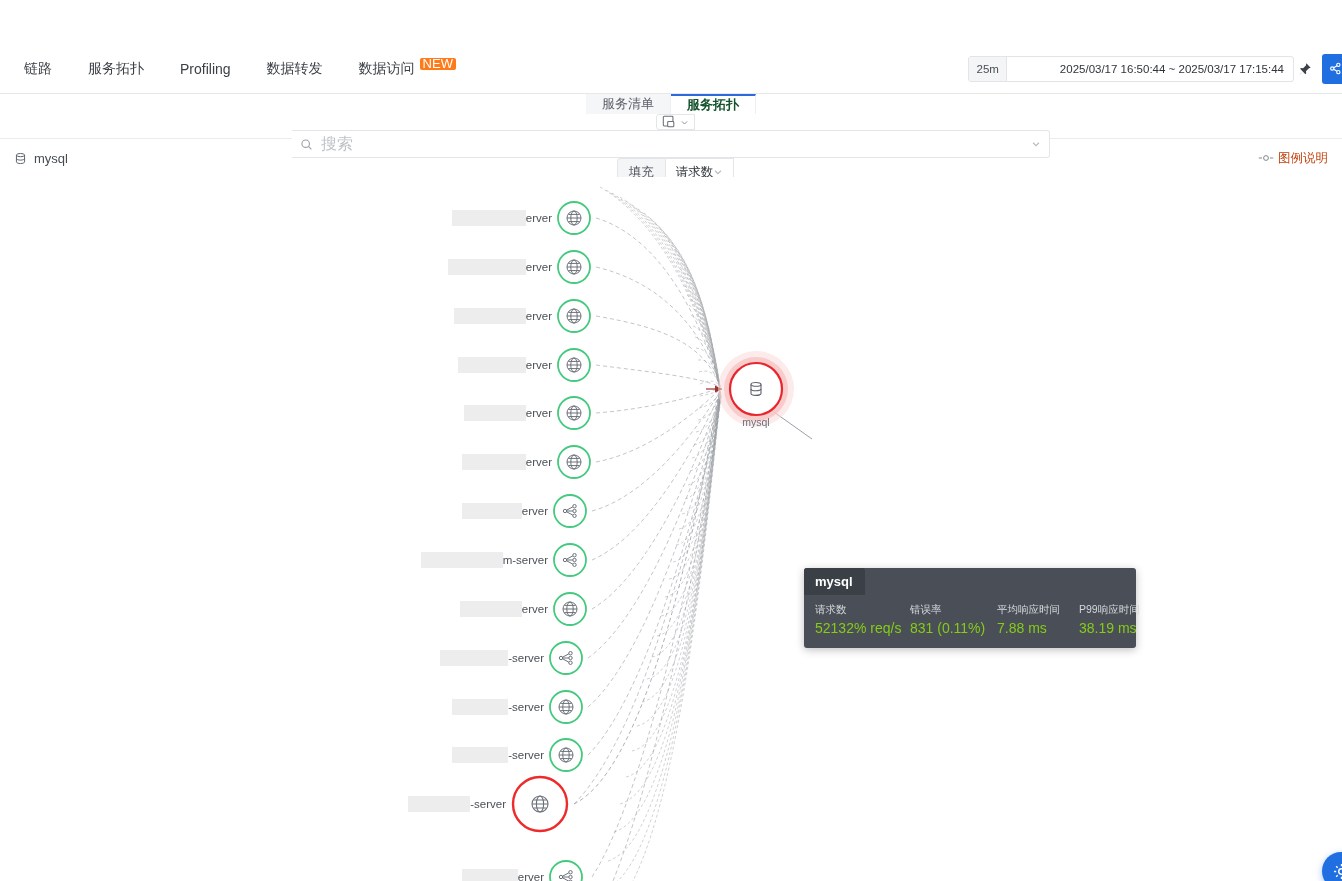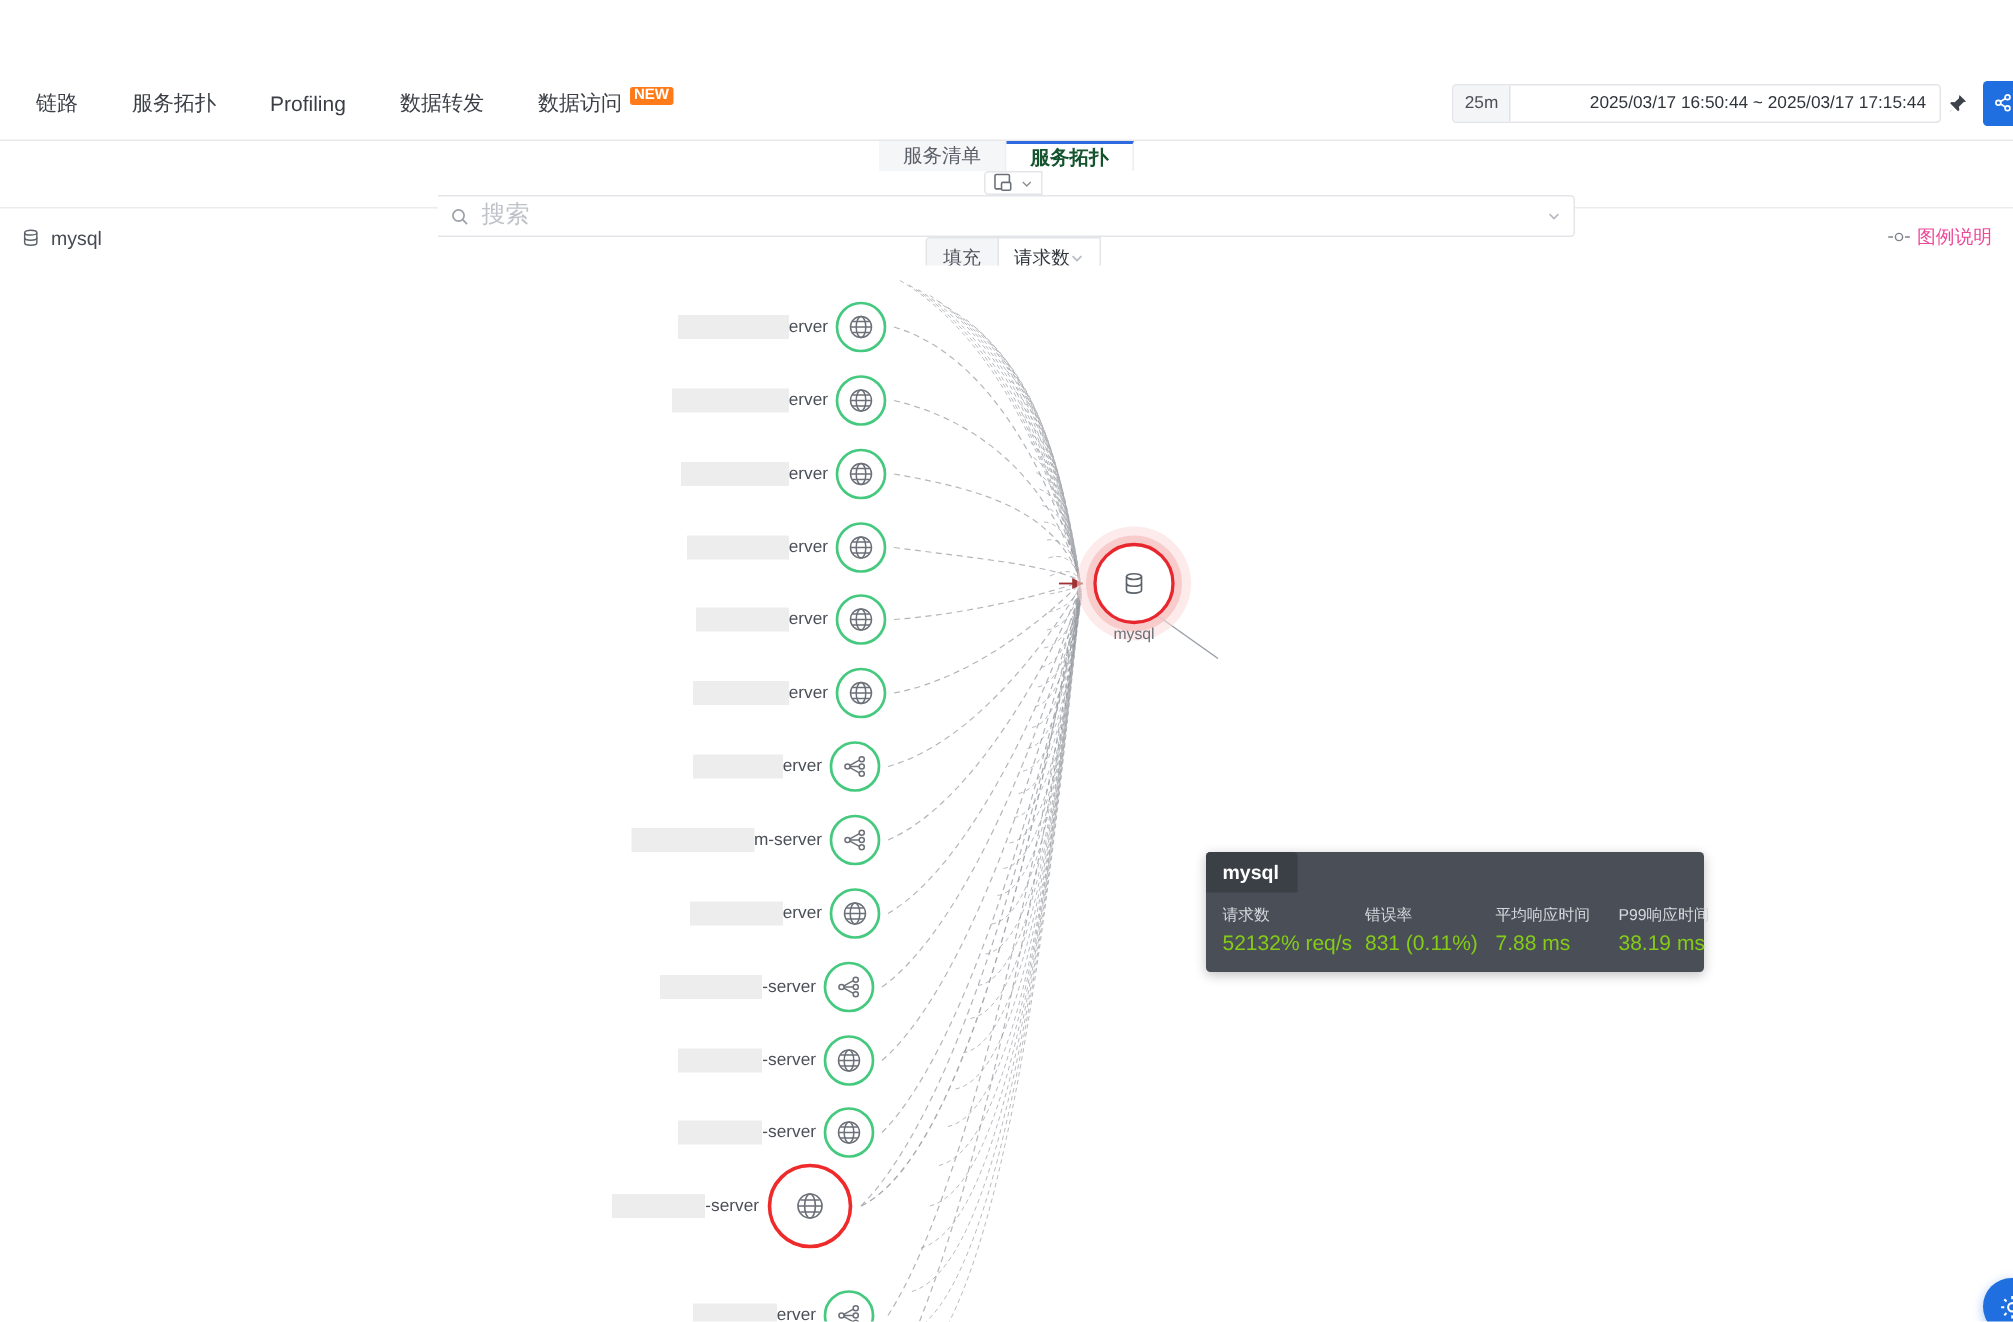--- a/index.html
+++ b/index.html
@@ -20,21 +20,21 @@
     display: flex; align-items: center;
   }
   .nav-tabs { display: flex; align-items: center; height: 100%; padding-left: 6px; }
   .nav-tab {
     position: relative; padding: 0 18px; height: 100%;
     display: flex; align-items: center; font-size: 14px; color: #3b3f45;
     cursor: pointer; white-space: nowrap;
   }
   .badge-new {
     display: inline-block; margin-left: 5px; padding: 0 3px;
-    font-size: 10px; line-height: 12px; font-weight: bold;
+    font-size: 13px; line-height: 12px; font-weight: normal;
     color: #fff; background: #ff7a18; border-radius: 2px;
     transform: translateY(-5px);
   }
   .topbar-right {
     margin-left: auto; display: flex; align-items: center; height: 100%;
     padding-right: 0;
   }
   .time-chip {
     display: flex; align-items: center; height: 26px;
     border: 1px solid #e2e4e8; border-radius: 3px; overflow: hidden;
@@ -104,21 +104,21 @@
   }
 
   
   .crumbrow {
     position: absolute; left: 0; top: 95px; width: 1342px; height: 38px;
     display: flex; align-items: center; padding: 0 14px;
   }
   .crumb { display: flex; align-items: center; gap: 7px; font-size: 13px; color: #464b53; }
   .legend-link {
     margin-left: auto; display: flex; align-items: center; gap: 4px;
-    font-size: 12.5px; color: #ec4899; cursor: pointer;
+    font-size: 12.5px; color: #c2410c; cursor: pointer;
   }
 
   
   .canvas {
     position: absolute; left: 0; top: 133px; width: 1342px; height: 748px;
     background: #fff; overflow: hidden;
   }
   .graph-svg { position: absolute; left: 0; top: 0; }
 
   

